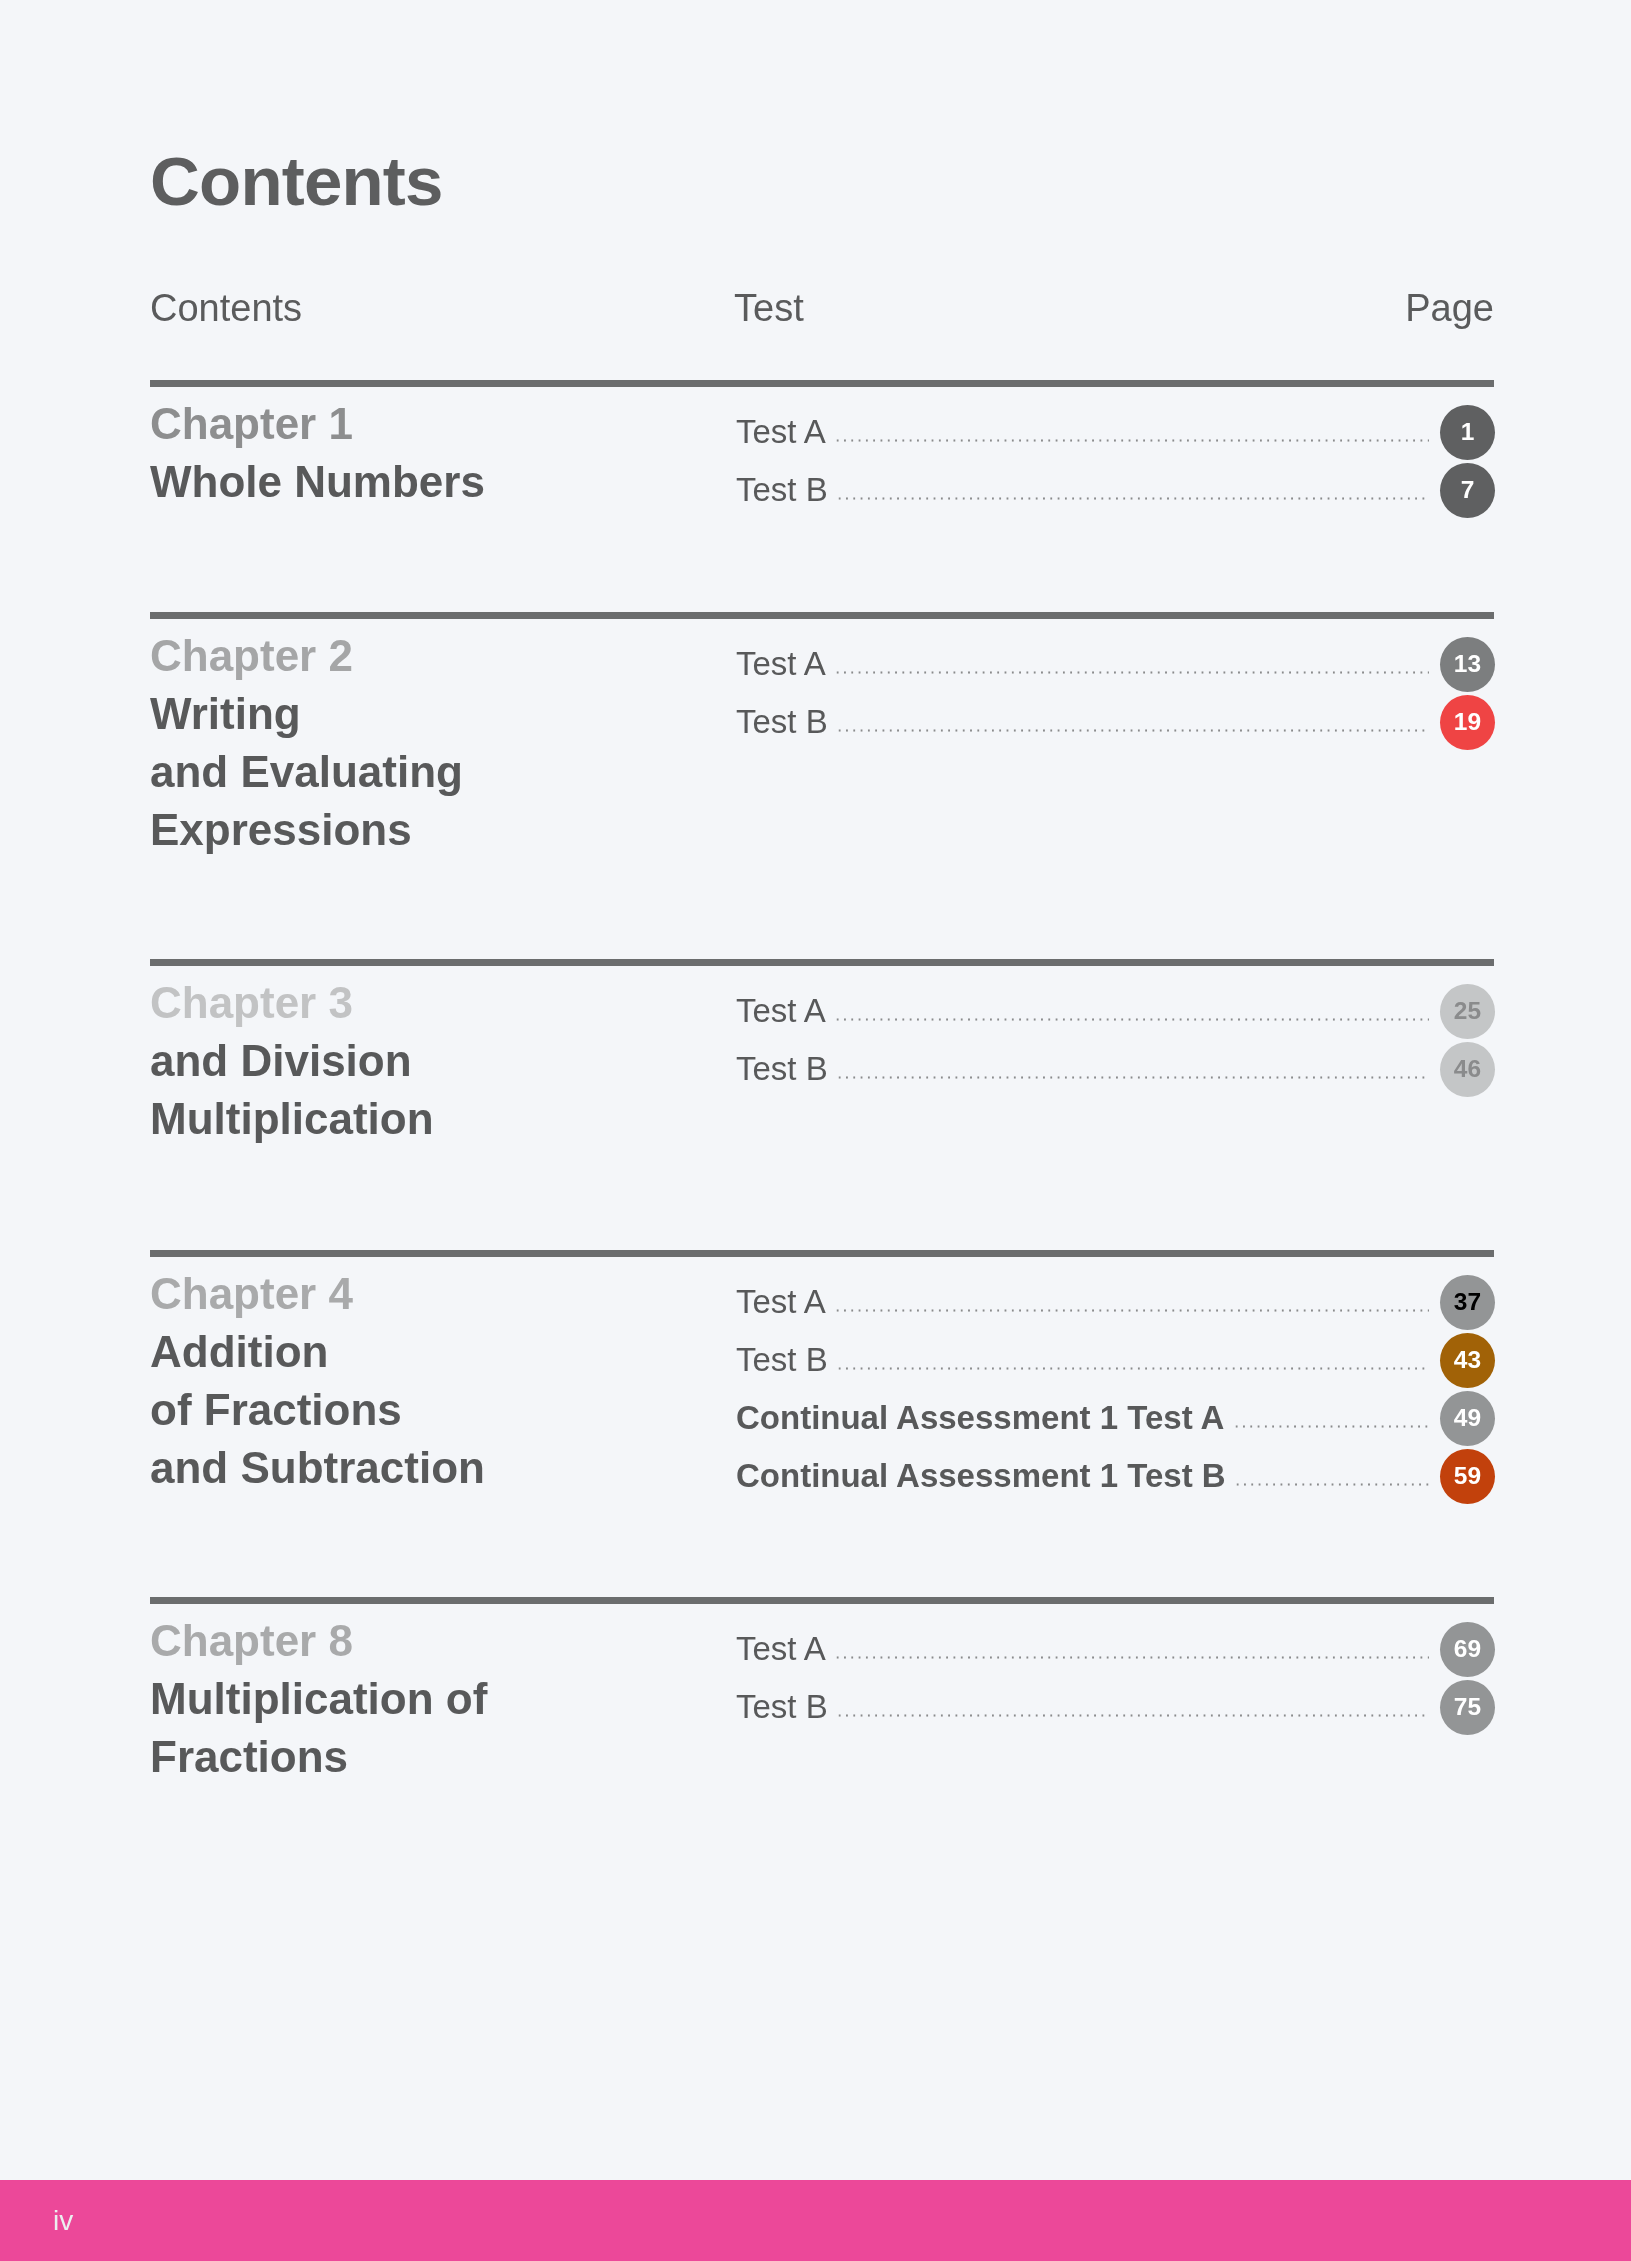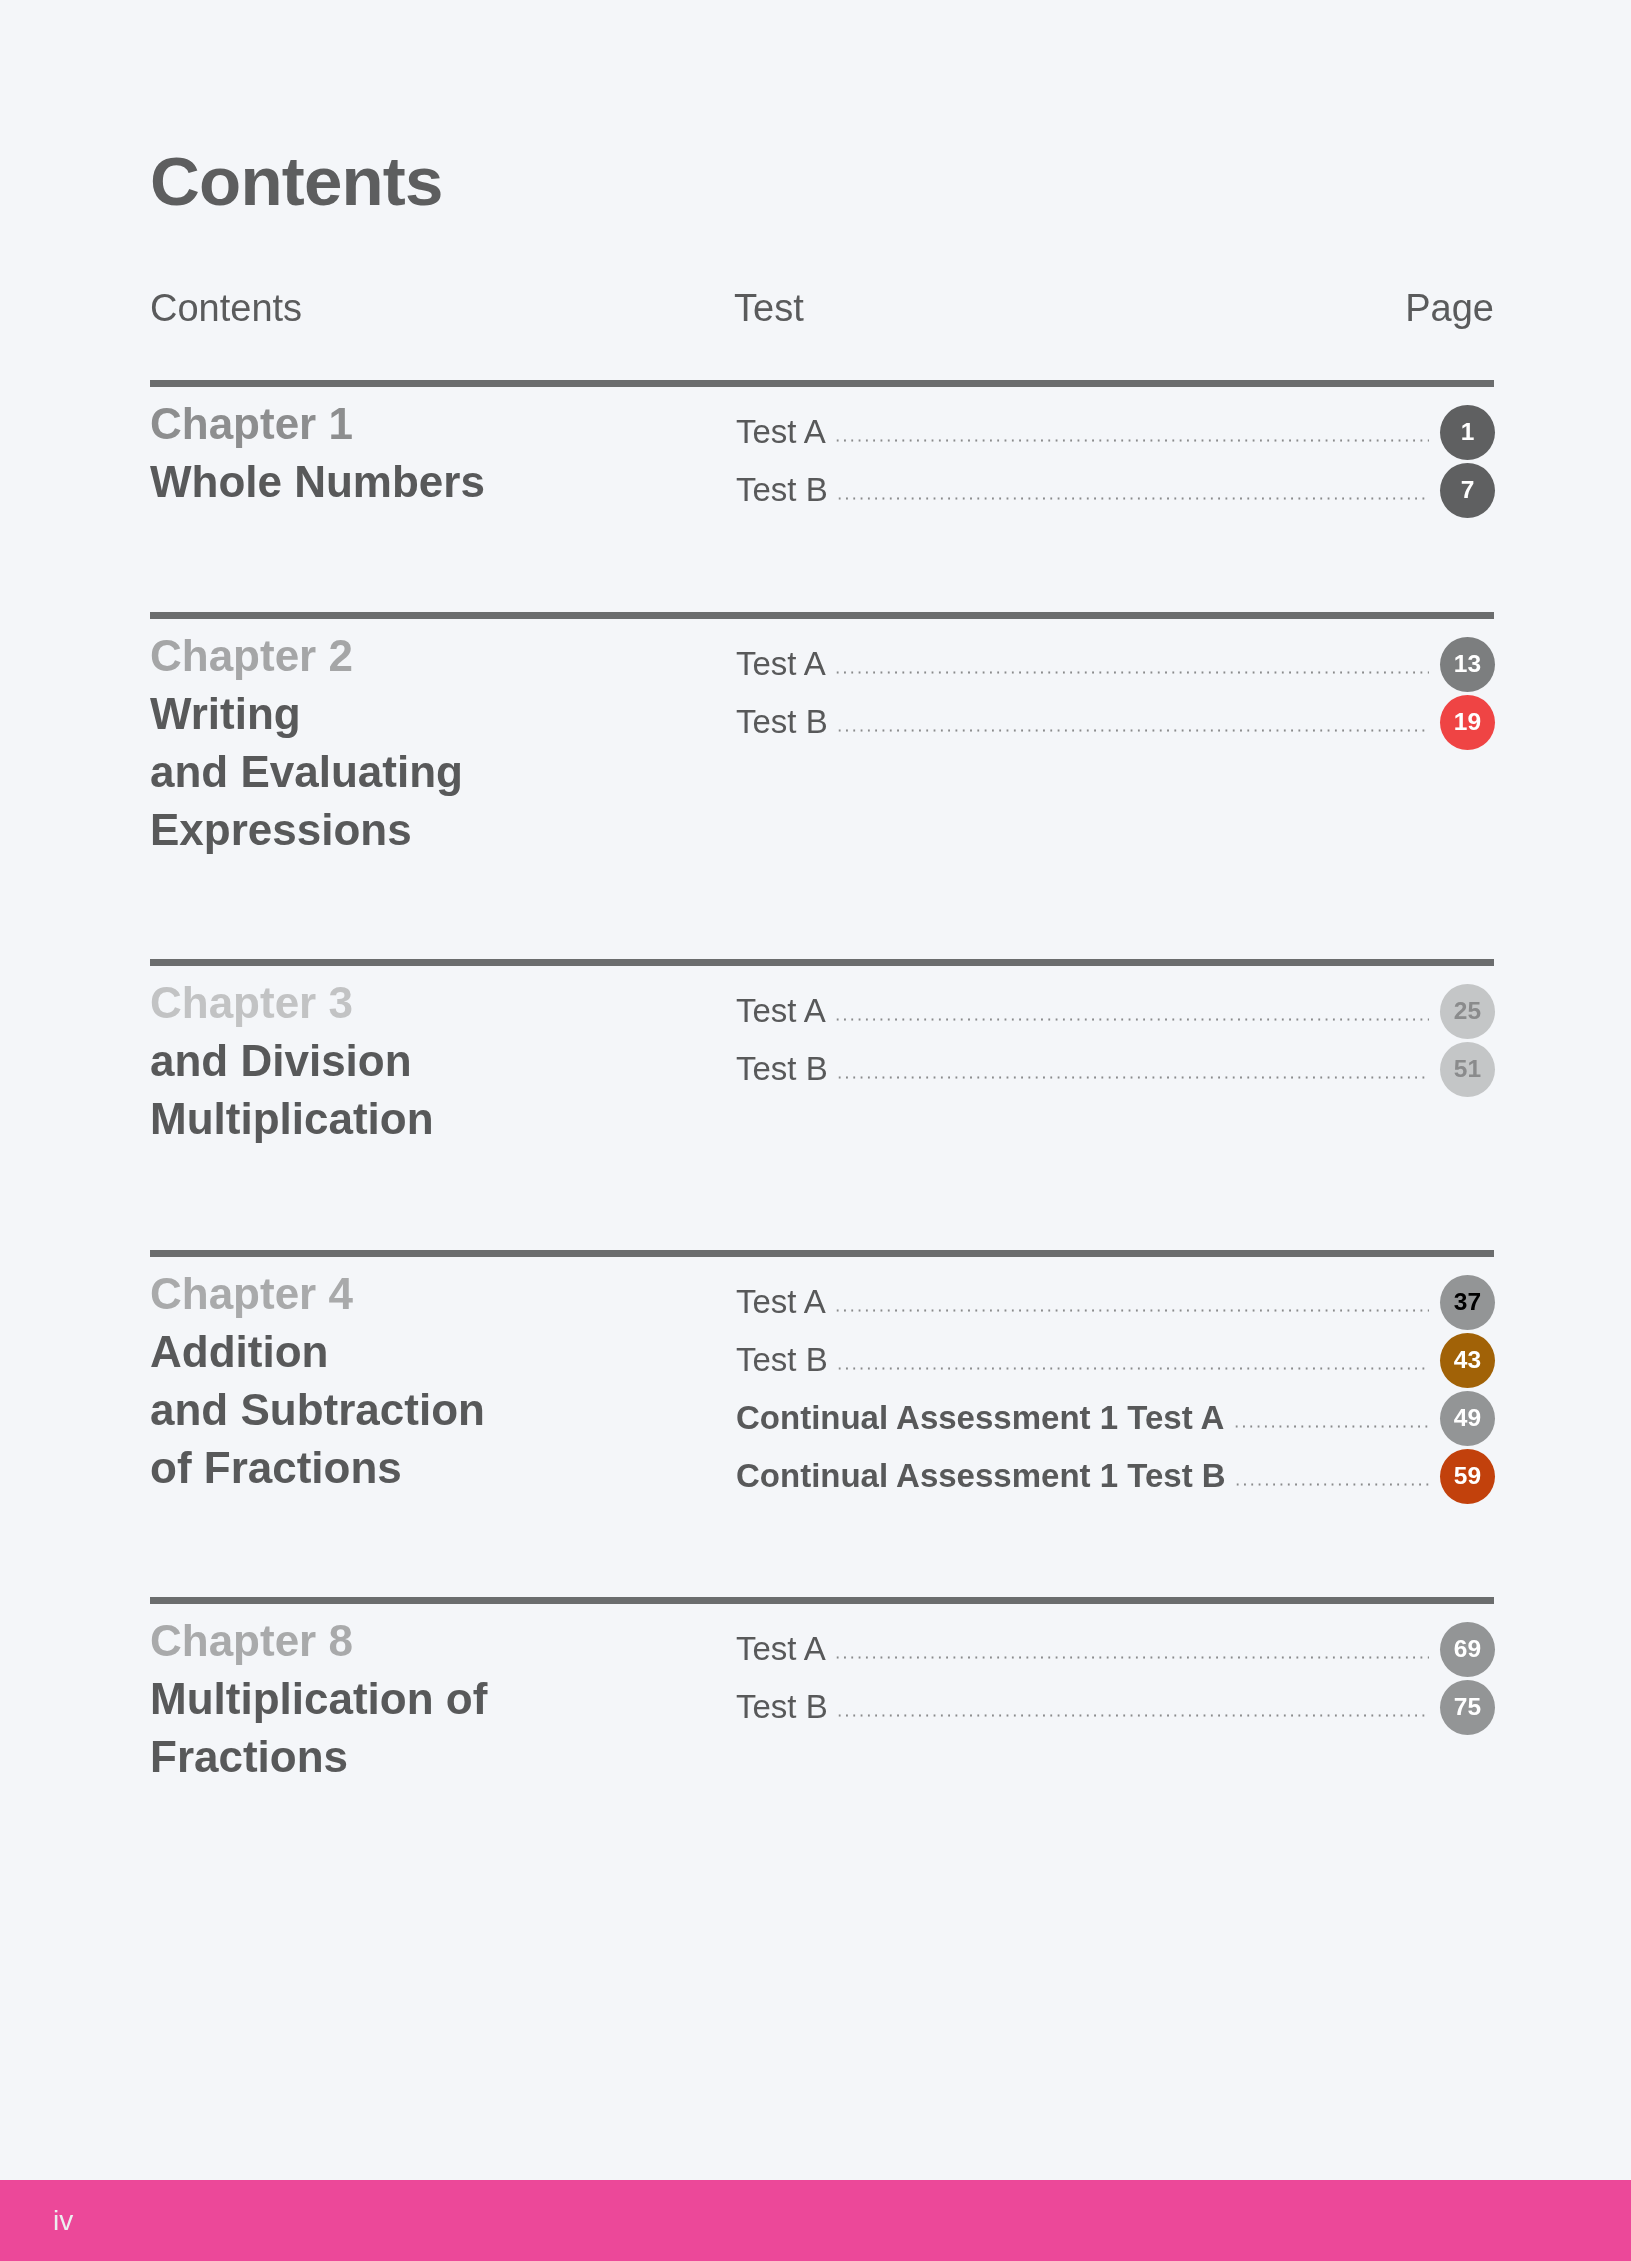--- a/index.html
+++ b/index.html
@@ -128,32 +128,32 @@
   </div>
   <div class="entries">
     <div class="entry">
       <span class="entry-label">Test A</span>
       <span class="leader"></span>
       <span class="badge" style="background:#c4c6c7;color:#8a8b8c">25</span>
     </div>
     <div class="entry">
       <span class="entry-label">Test B</span>
       <span class="leader"></span>
-      <span class="badge" style="background:#c4c6c7;color:#8a8b8c">51</span>
+      <span class="badge" style="background:#c4c6c7;color:#8a8b8c">46</span>
     </div>
   </div>
 </div>
 
 <div class="section" style="top:1250px;height:277px;">
   <div class="rule"></div>
   <div class="chap-name">
     <span class="chap-num" style="color:#a9aaab">Chapter 4</span>
     <span class="chap-title-line">Addition</span>
+    <span class="chap-title-line">of Fractions</span>
     <span class="chap-title-line">and Subtraction</span>
-    <span class="chap-title-line">of Fractions</span>
   </div>
   <div class="entries">
     <div class="entry">
       <span class="entry-label">Test A</span>
       <span class="leader"></span>
       <span class="badge" style="background:#939596;color:#000000">37</span>
     </div>
     <div class="entry">
       <span class="entry-label">Test B</span>
       <span class="leader"></span>

